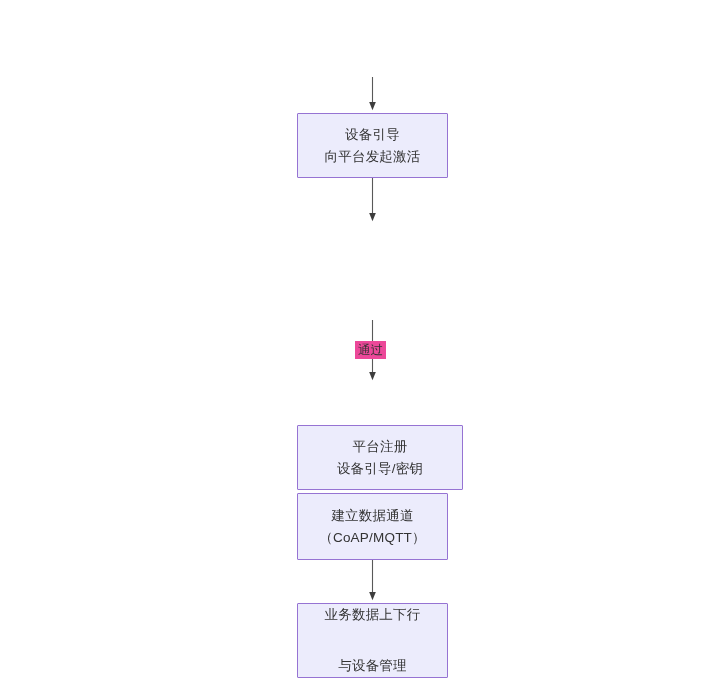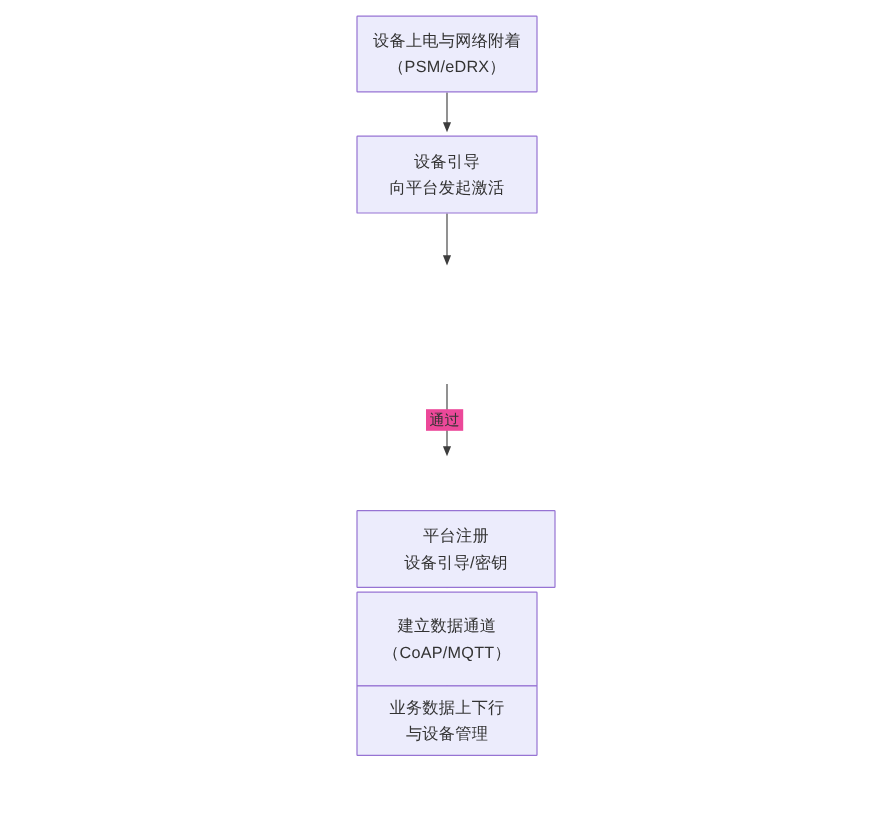--- a/index.html
+++ b/index.html
@@ -103,41 +103,37 @@
       <line x1="372.5" y1="320" x2="372.5" y2="376" stroke="#595959" stroke-width="1.1" marker-end="url(#arrowhead)"></line>
     </g>
     <g>
       <line x1="372.5" y1="448" x2="372.5" y2="486" stroke="#595959" stroke-width="1.1" marker-end="url(#arrowhead)"></line>
     </g>
     <g>
       <line x1="372.5" y1="558" x2="372.5" y2="596" stroke="#595959" stroke-width="1.1" marker-end="url(#arrowhead)"></line>
     </g>
   </svg>
 
-  <div class="node process" style="left:297px; top:13px; width:151px; height:64px;">
-    <span class="node-line">设备上电与网络附着</span>
-    <span class="node-line">（PSM/eDRX）</span>
-  </div>
 
   <div class="node process" style="left:297px; top:113px; width:151px; height:65px;">
     <span class="node-line">设备引导</span>
     <span class="node-line">向平台发起激活</span>
   </div>
 
 
   <div class="edge-label" style="left:355px; top:341px;">通过</div>
 
   <div class="node process" style="left:297px; top:383px; width:166px; height:65px;margin-top:42px;">
     <span class="node-line">平台注册</span>
     <span class="node-line">设备引导/密钥</span>
   </div>
 
-  <div class="node process" style="left:297px; top:493px; width:151px; height:79px;">
+  <div class="node process" style="left:297px; top:493px; width:151px; height:67px;">
     <span class="node-line">建立数据通道</span>
     <span class="node-line">（CoAP/MQTT）</span>
   </div>
 
-  <div class="node process" style="left:297px; top:571px; width:151px; height:59px;">
+  <div class="node process" style="left:297px; top:603px; width:151px; height:75px;justify-content:space-between;">
     <span class="node-line">业务数据上下行</span>
     <span class="node-line">与设备管理</span>
   </div>
 
 </div>
 
 </body></html>

